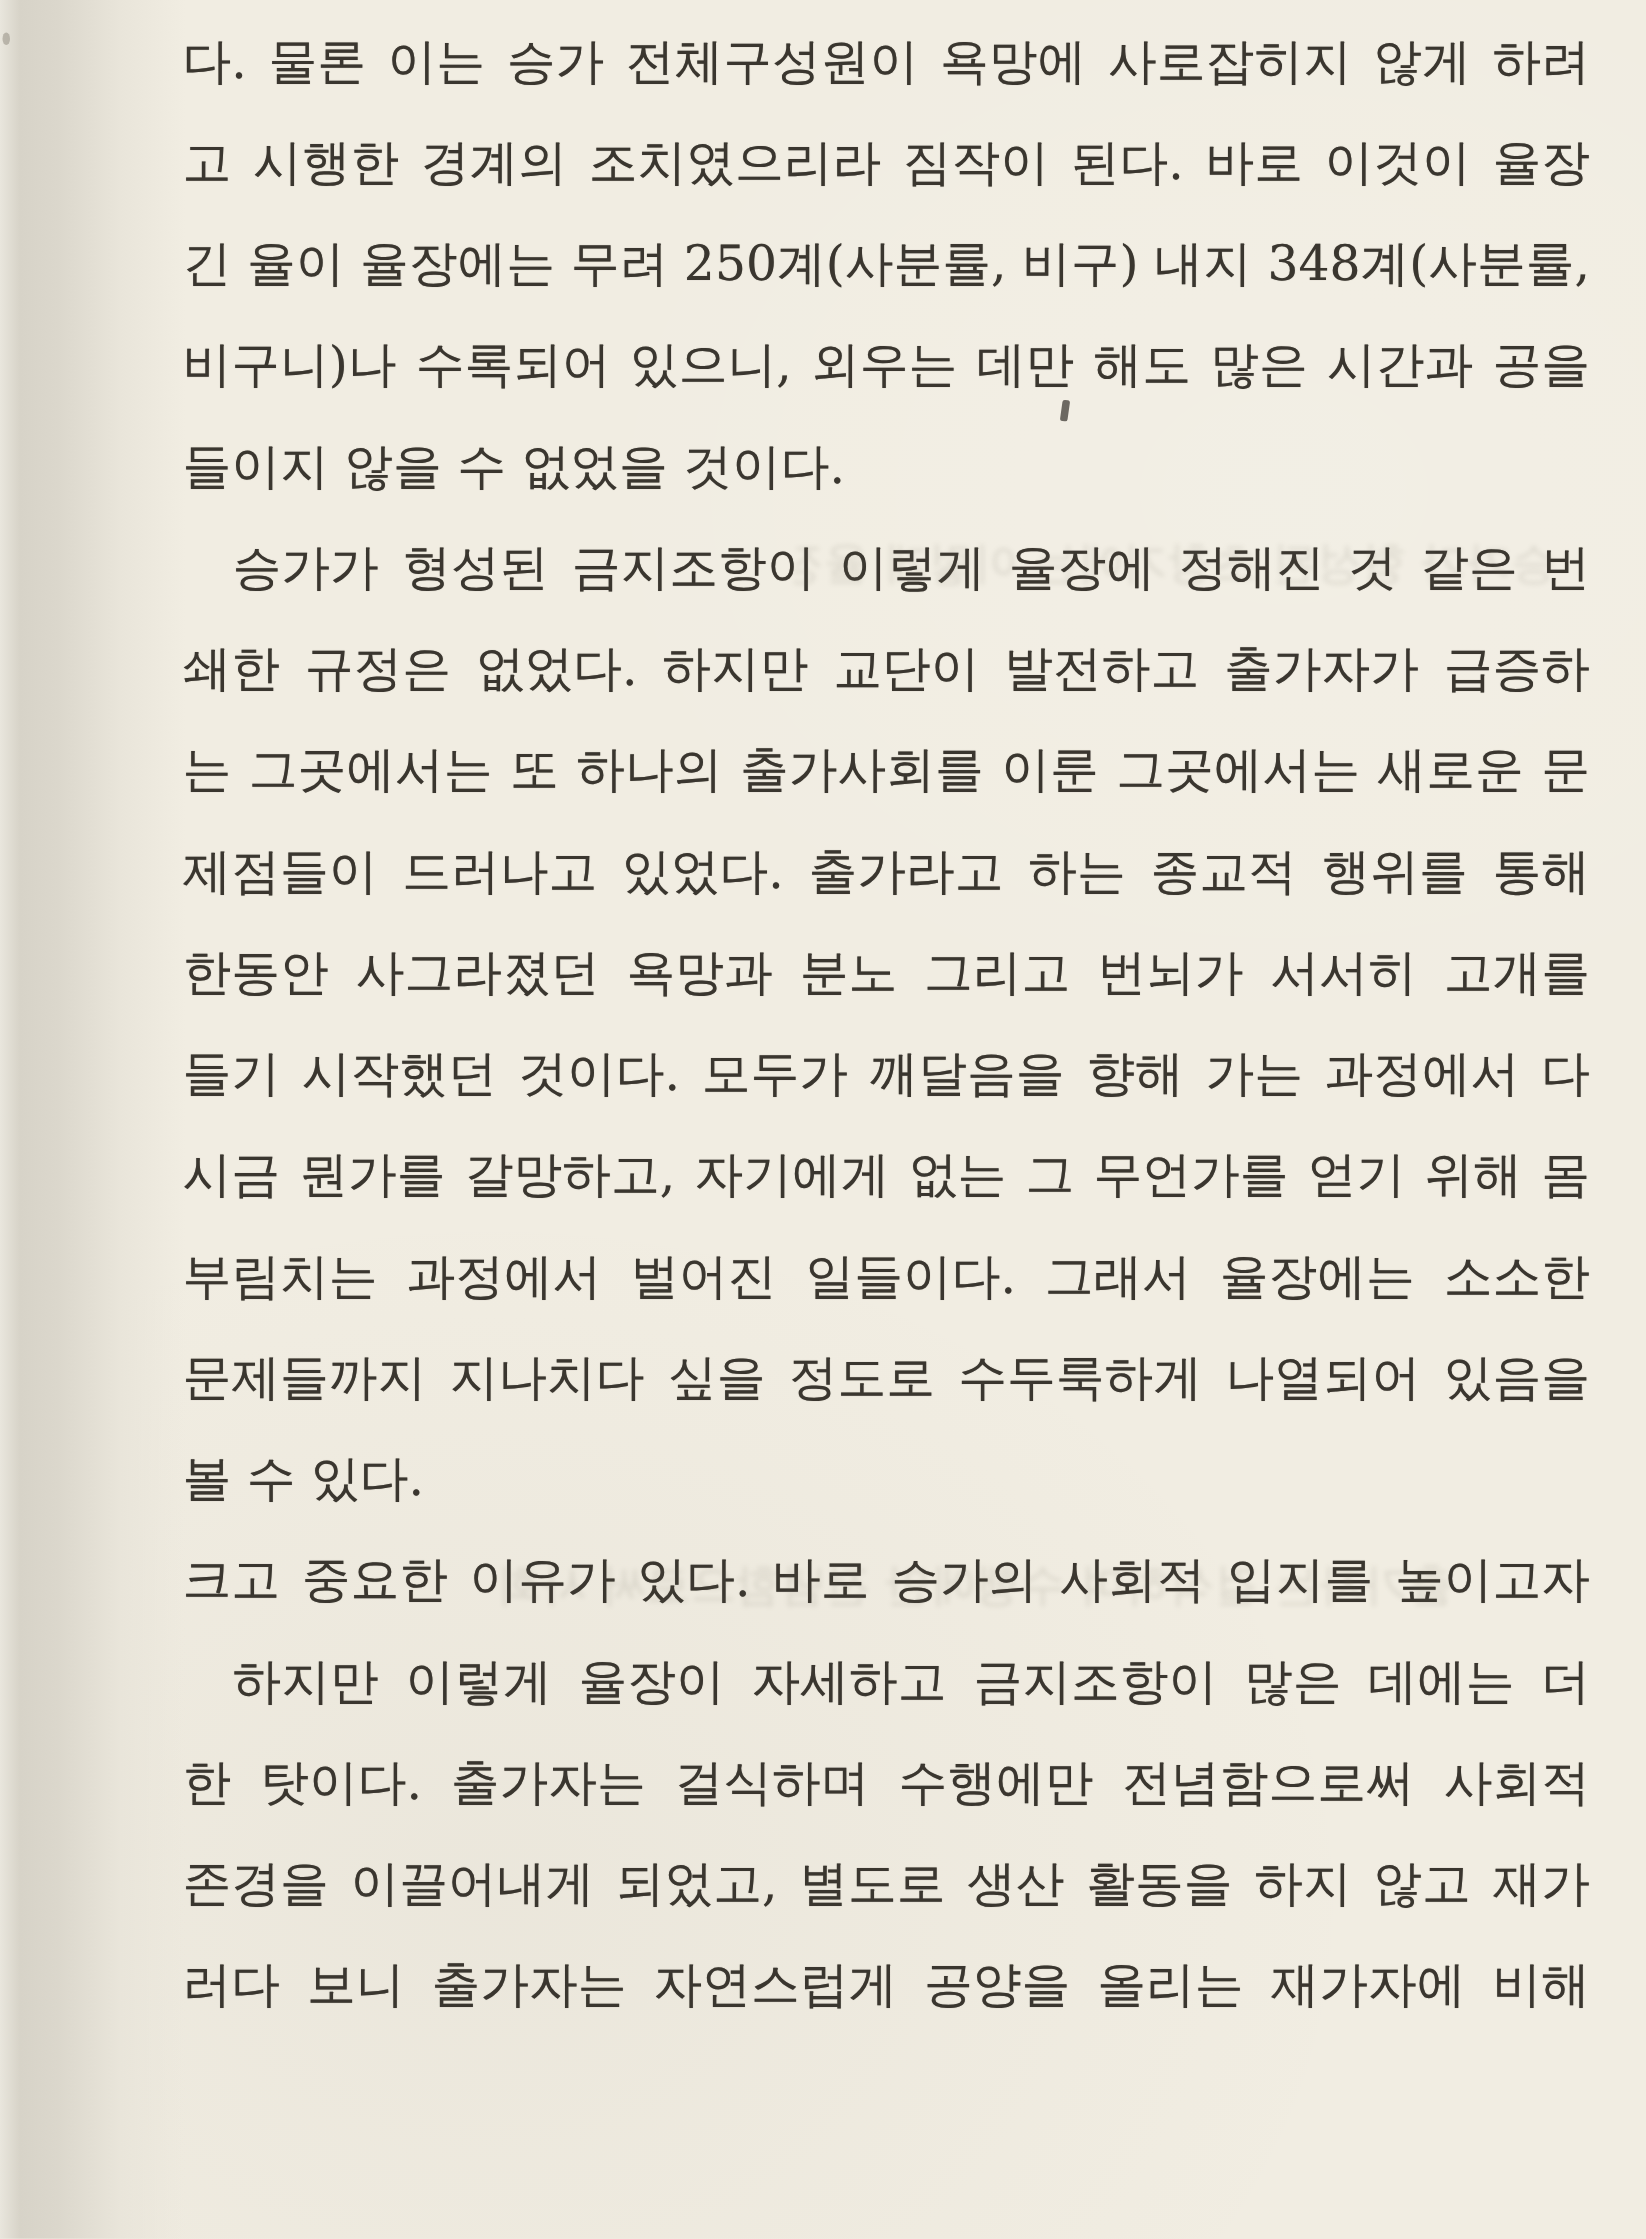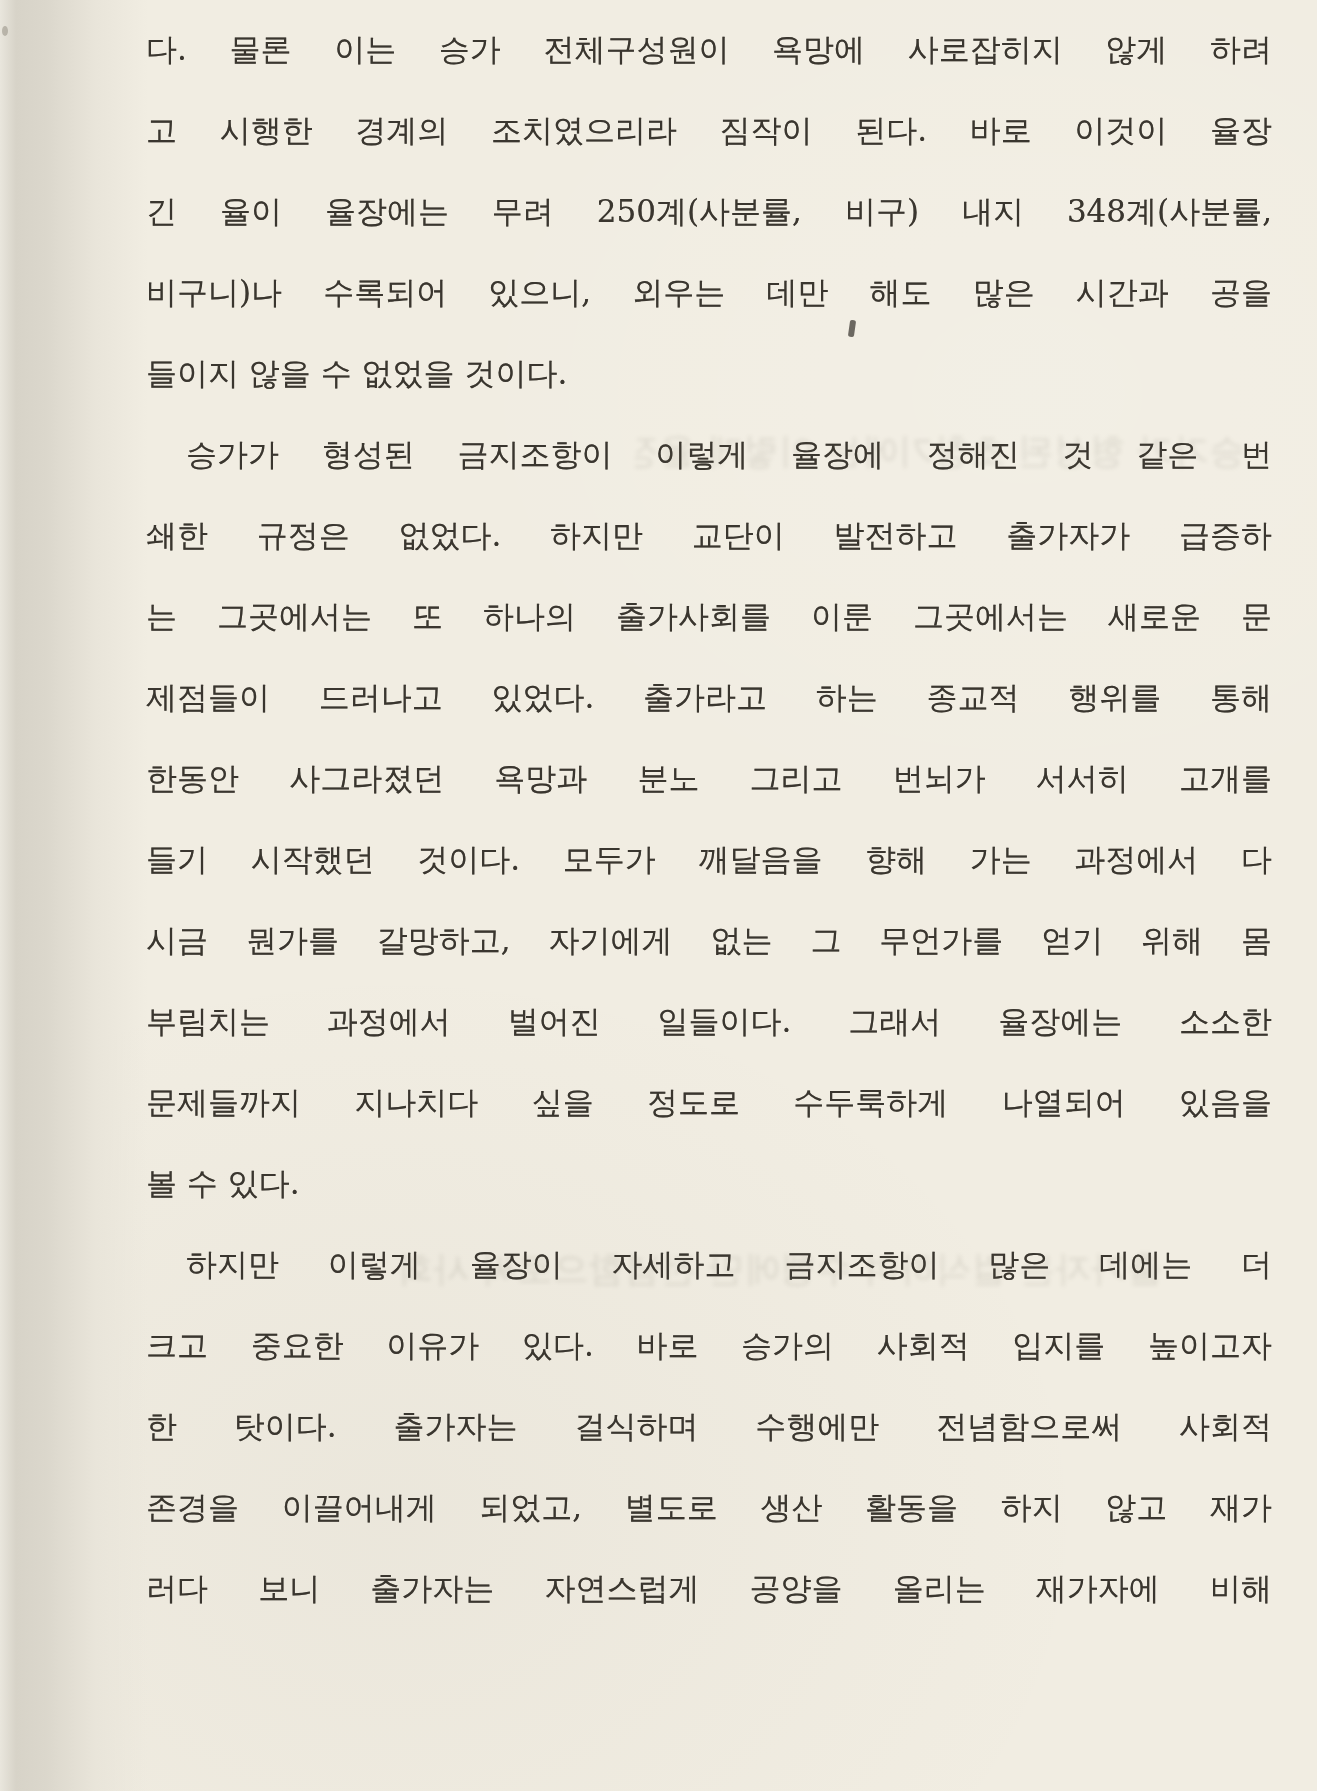--- a/index.html
+++ b/index.html
@@ -43,21 +43,21 @@
   .textblock {
     position: absolute;
     left: 146px;
     top: 9px;
     width: 1126px;
     color: var(--ink, #3a362f);
   }
   .line {
     height: 81px;
     line-height: 81px;
-    font-size: 31px;
+    font-size: 39px;
     letter-spacing: 0px;
     text-align: justify;
     text-align-last: justify;
     white-space: normal;
     overflow: visible;
     text-shadow: 0 0 0.6px rgba(58,54,47,0.55);
   }
   .line.end {
     text-align-last: left;
   }
@@ -114,22 +114,22 @@
       <div class="line indent">승가가 형성된 금지조항이 이렇게 율장에 정해진 것 같은 번</div>
       <div class="line">쇄한 규정은 없었다. 하지만 교단이 발전하고 출가자가 급증하</div>
       <div class="line">는 그곳에서는 또 하나의 출가사회를 이룬 그곳에서는 새로운 문</div>
       <div class="line">제점들이 드러나고 있었다. 출가라고 하는 종교적 행위를 통해</div>
       <div class="line">한동안 사그라졌던 욕망과 분노 그리고 번뇌가 서서히 고개를</div>
       <div class="line">들기 시작했던 것이다. 모두가 깨달음을 향해 가는 과정에서 다</div>
       <div class="line">시금 뭔가를 갈망하고, 자기에게 없는 그 무언가를 얻기 위해 몸</div>
       <div class="line">부림치는 과정에서 벌어진 일들이다. 그래서 율장에는 소소한</div>
       <div class="line">문제들까지 지나치다 싶을 정도로 수두룩하게 나열되어 있음을</div>
       <div class="line end">볼 수 있다.</div>
+      <div class="line">크고 중요한 이유가 있다. 바로 승가의 사회적 입지를 높이고자</div>
       <div class="line indent">하지만 이렇게 율장이 자세하고 금지조항이 많은 데에는 더</div>
-      <div class="line">크고 중요한 이유가 있다. 바로 승가의 사회적 입지를 높이고자</div>
       <div class="line">한 탓이다. 출가자는 걸식하며 수행에만 전념함으로써 사회적</div>
       <div class="line">존경을 이끌어내게 되었고, 별도로 생산 활동을 하지 않고 재가</div>
       <div class="line">러다 보니 출가자는 자연스럽게 공양을 올리는 재가자에 비해</div>
     </div>
 
   <div id="ghosts">
       <div class="ghost" style="left: 635px; top: 428px; width: 610px; height: 48px;">승가가 형성된 초창기에는 이렇게 율장에</div>
       <div class="ghost" style="left: 338px; top: 1246px; width: 825px; height: 48px;">출가자는 걸식하며 수행에만 전념함으로써 사회</div>
     </div>
   <div id="artifacts">

